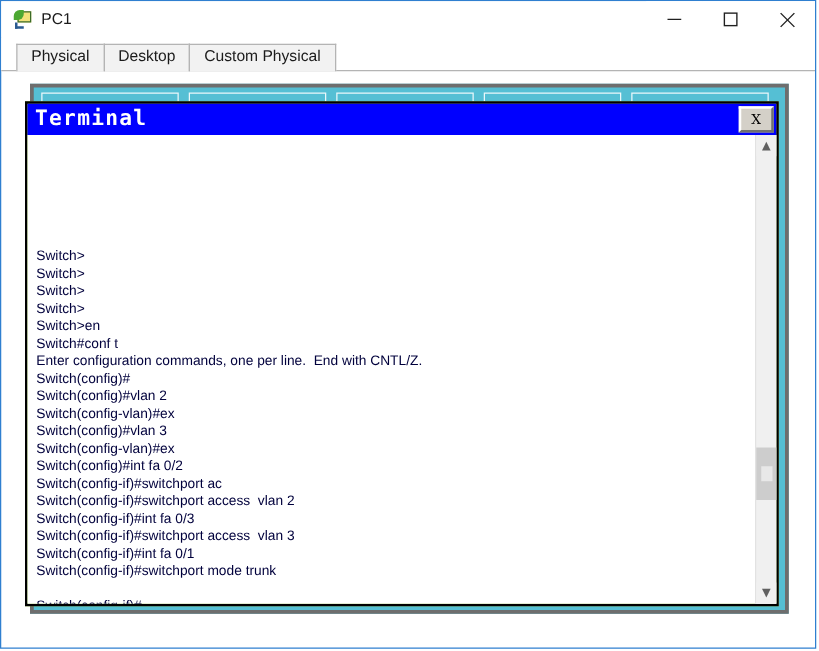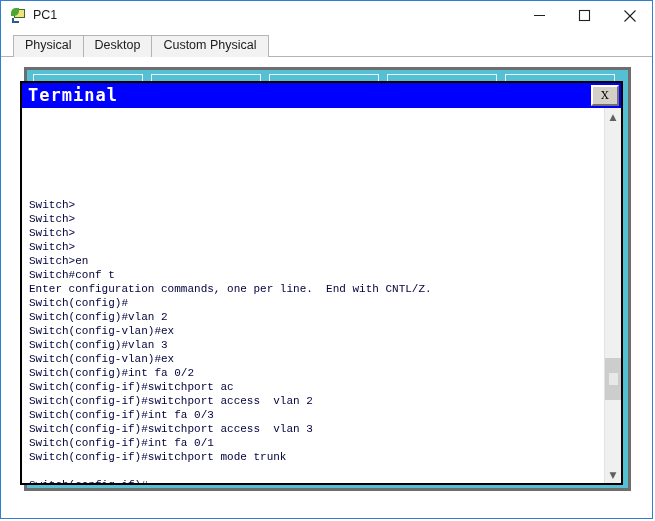--- a/index.html
+++ b/index.html
@@ -220,21 +220,21 @@
     position: absolute;
     left: 0; top: 25px;
     right: 0; bottom: 0;
     background: #ffffff;
     display: flex;
   }
   #terminal-text {
     flex: 1;
     padding: 6px 4px 0 7px;
     overflow: hidden;
-    font-family: Liberation Mono, monospace;
+    font-family: Liberation Sans, sans-serif;
     font-size: 11px;
     line-height: 14px;
     color: #00003c;
     white-space: pre;
     box-sizing: border-box;
   }
   #terminal-text .ln { height: 14px; }
 
   
   #terminal-scrollbar {

